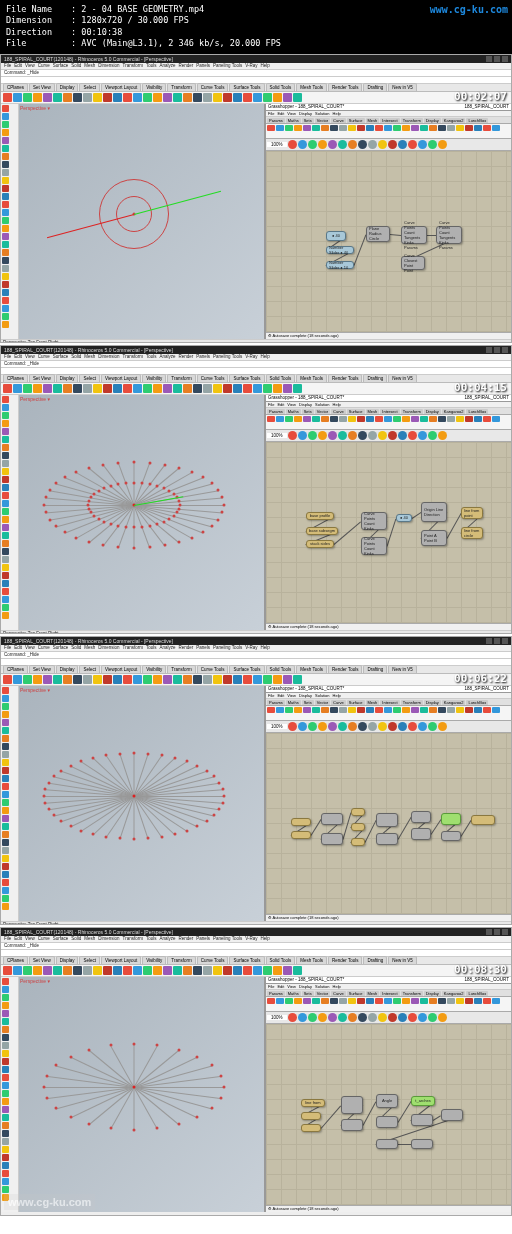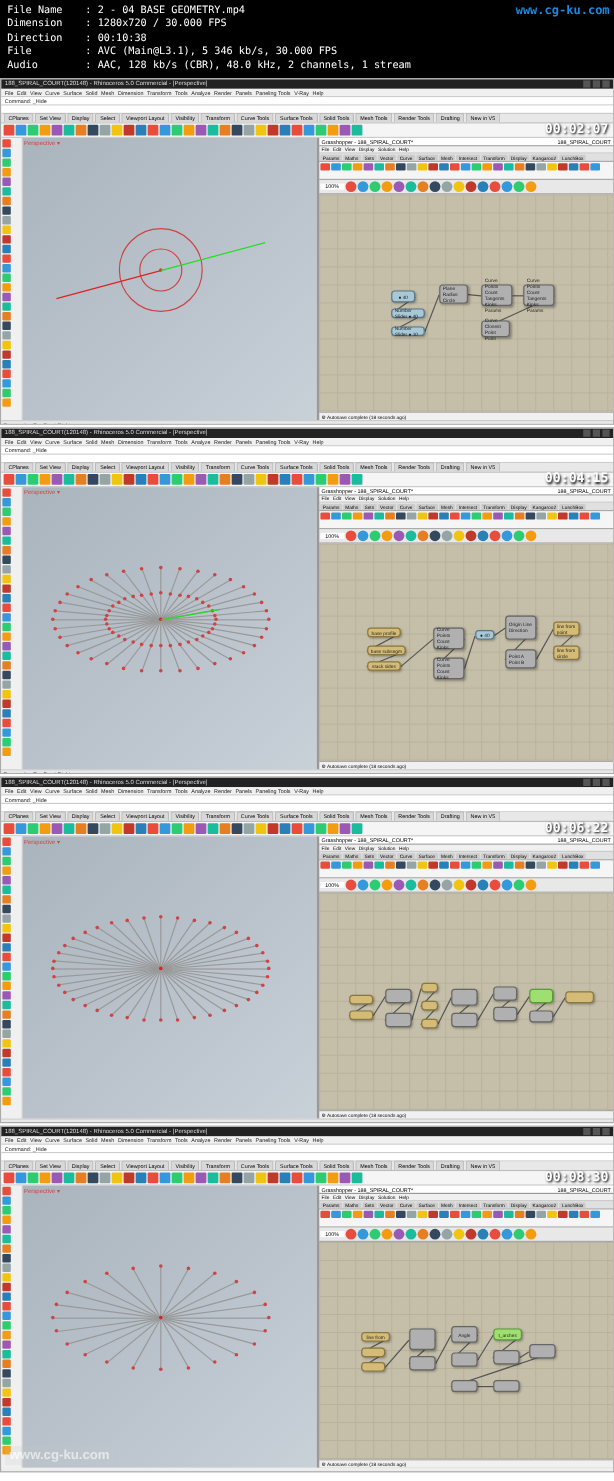--- a/index.html
+++ b/index.html
@@ -64,22 +64,21 @@
 </style>
 </head>
 <body>
 
 <div class="container">
 
 <div class="header-info">
   <div class="row"><span class="label">File Name</span> : <span>2 - 04 BASE GEOMETRY.mp4</span></div>
   <div class="row"><span class="label">Dimension</span> : <span>1280x720 / 30.000 FPS</span></div>
   <div class="row"><span class="label">Direction</span> : <span>00:10:38</span></div>
-  <div class="row"><span class="label">File</span> : <span>AVC (Main@L3.1), 5 346 kb/s, 30.000 FPS</span></div>
-  <div class="row"><span class="label">Audio</span> : <span>AAC, 128 kb/s (CBR), 48.0 kHz, 2 channels, 1 stream</span></div>
+  <div class="row"><span class="label">File</span> : <span>AVC (Main@L3.1), 2 346 kb/s, 20.000 FPS</span></div>
   <div class="watermark-top">www.cg-ku.com</div>
 </div>
 
 <div id="shots-container">
   <div class="shot">
     <div class="titlebar">
       <span>188_SPIRAL_COURT(120148) - Rhinoceros 5.0 Commercial - [Perspective]</span>
       <div class="win-controls">
             <span></span>
             <span></span>

